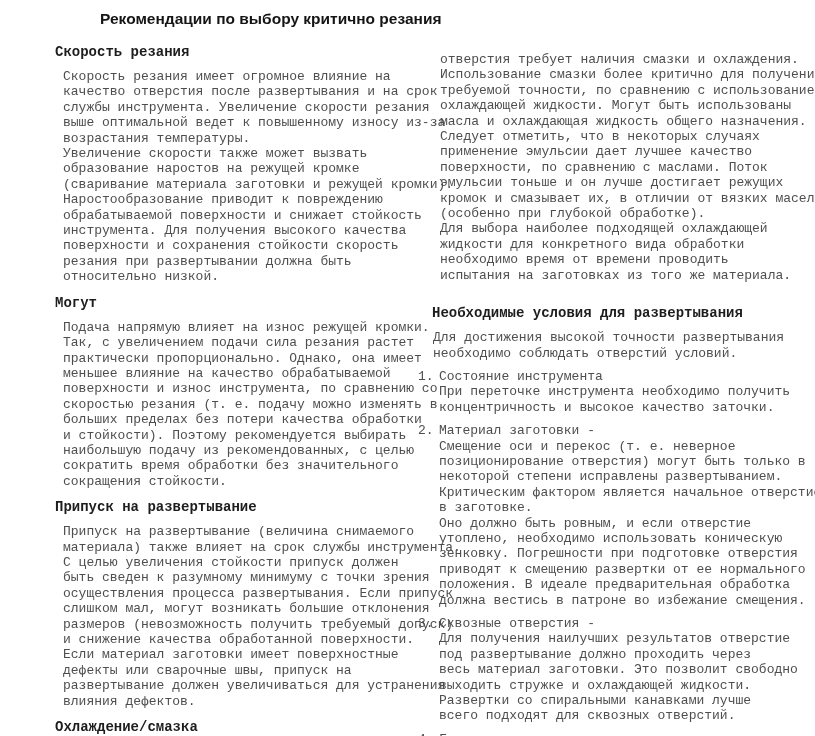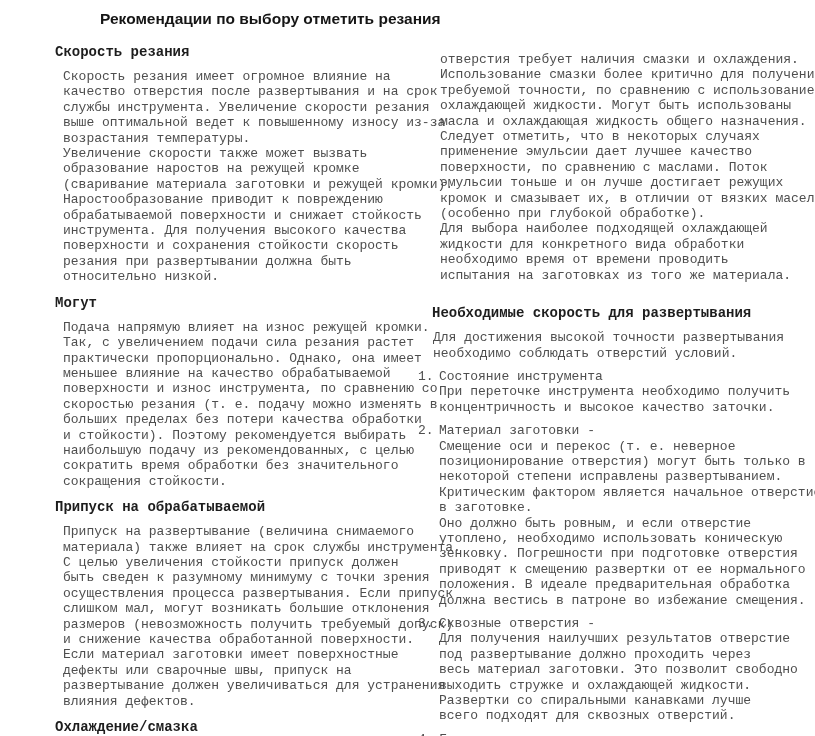--- a/index.html
+++ b/index.html
@@ -36,21 +36,21 @@
   .cond-list{list-style:none;margin:0;padding:0;}
   .cond-list li{position:relative;padding-left:13px;}
   .cond-list .num{
     position:absolute;left:0;top:0;
     font-size:13px;color:#4e4e4e;line-height:15.4px;
   }
 </style>
 </head>
 <body>
 
-<h1 class="page-title">Рекомендации по выбору отметить резания</h1>
+<h1 class="page-title">Рекомендации по выбору критично резания</h1>
 
 <div class="col col-left">
 
   <div class="sec">
     <h2 class="sec-h">Скорость резания</h2>
     <div class="sec-body">Скорость резания имеет огромное влияние на
 качество отверстия после развертывания и на срок
 службы инструмента. Увеличение скорости резания
 выше оптимальной ведет к повышенному износу из-за
 возрастания температуры.
@@ -74,21 +74,21 @@
 поверхности и износ инструмента, по сравнению со
 скоростью резания (т. е. подачу можно изменять в
 больших пределах без потери качества обработки
 и стойкости). Поэтому рекомендуется выбирать
 наибольшую подачу из рекомендованных, с целью
 сократить время обработки без значительного
 сокращения стойкости.</div>
   </div>
 
   <div class="sec">
-    <h2 class="sec-h">Припуск на обрабатываемой</h2>
+    <h2 class="sec-h">Припуск на развертывание</h2>
     <div class="sec-body">Припуск на развертывание (величина снимаемого
 материала) также влияет на срок службы инструмента.
 С целью увеличения стойкости припуск должен
 быть сведен к разумному минимуму с точки зрения
 осуществления процесса развертывания. Если припуск
 слишком мал, могут возникать большие отклонения
 размеров (невозможность получить требуемый допуск)
 и снижение качества обработанной поверхности.
 Если материал заготовки имеет поверхностные
 дефекты или сварочные швы, припуск на
@@ -115,21 +115,21 @@
 поверхности, по сравнению с маслами. Поток
 эмульсии тоньше и он лучше достигает режущих
 кромок и смазывает их, в отличии от вязких масел
 (особенно при глубокой обработке).
 Для выбора наиболее подходящей охлаждающей
 жидкости для конкретного вида обработки
 необходимо время от времени проводить
 испытания на заготовках из того же материала.</div>
 
   <div class="sec cond-sec">
-    <h2 class="sec-h">Необходимые скорость для развертывания</h2>
+    <h2 class="sec-h">Необходимые условия для развертывания</h2>
     <div class="sec-body cond-intro">Для достижения высокой точности развертывания
 необходимо соблюдать отверстий условий.</div>
 
     <ol class="cond-list">
       <li>
         <span class="num">1.</span>
         <div class="sec-body">Состояние инструмента
 При переточке инструмента необходимо получить
 концентричность и высокое качество заточки.</div>
       </li>

